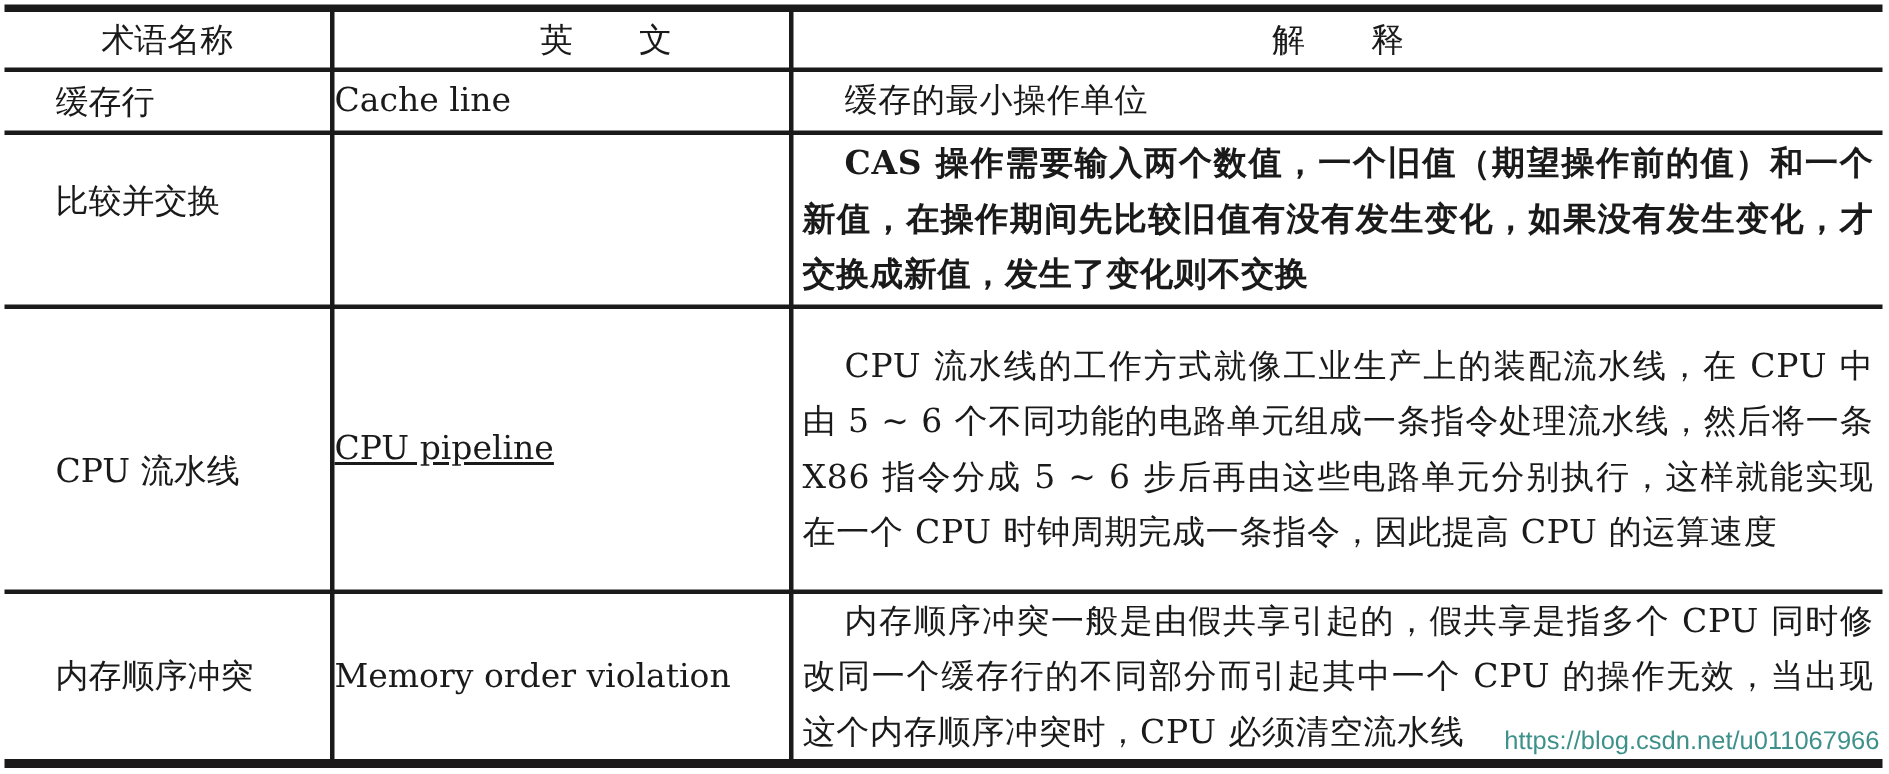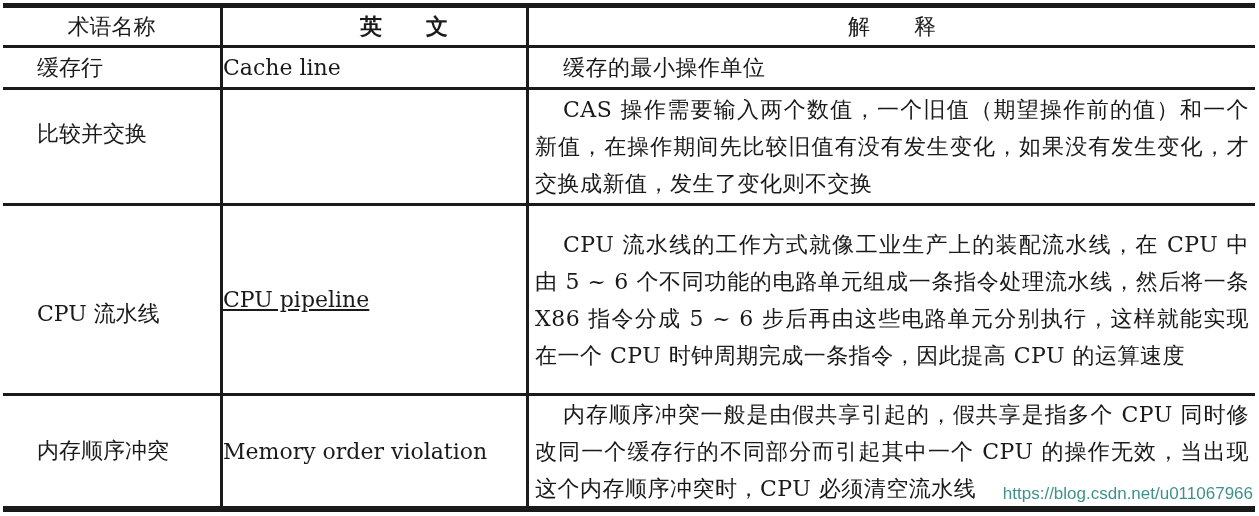--- a/index.html
+++ b/index.html
@@ -28,31 +28,31 @@
 
   <div class="vline" style="left:217px;"></div>
   <div class="vline" style="left:523px;"></div>
 
   <div class="hline" style="top:42px;"></div>
   <div class="hline" style="top:84px;"></div>
   <div class="hline" style="top:200px;"></div>
   <div class="hline" style="top:390px;"></div>
 
   <div class="cell center hdr" style="left:0;top:5px;width:217px;height:37px;">术语名称</div>
-  <div class="cell center hdr" style="left:220px;top:5px;width:362px;height:37px;font-weight:bold;">英　　文</div>
+  <div class="cell center hdr" style="left:220px;top:5px;width:362px;height:37px;">英　　文</div>
   <div class="cell center hdr" style="left:526px;top:5px;width:726px;height:37px;">解　　释</div>
 
   <div class="cell left1" style="left:0;top:45px;width:217px;height:39px;">缓存行</div>
   <div class="cell left2" style="left:220px;top:45px;width:303px;height:39px;">Cache line</div>
   <div class="cell desc" style="left:526px;top:45px;width:726px;height:39px;">
     <div class="desc-text">缓存的最小操作单位</div>
   </div>
 
   <div class="cell left1" style="left:0;top:87px;width:217px;height:87px;">比较并交换</div>
-  <div class="cell desc" style="left:526px;top:87px;width:726px;height:113px;">
+  <div class="cell desc" style="left:526px;top:87px;width:726px;height:113px;font-weight:bold;">
     <div class="desc-text">CAS 操作需要输入两个数值，一个旧值（期望操作前的值）和一个新值，在操作期间先比较旧值有没有发生变化，如果没有发生变化，才交换成新值，发生了变化则不交换</div>
   </div>
 
   <div class="cell left1" style="left:0;top:203px;width:217px;height:215px;">CPU 流水线</div>
   <div class="cell left2" style="left:220px;top:203px;width:303px;height:187px;text-decoration:underline;">CPU pipeline</div>
   <div class="cell desc" style="left:526px;top:203px;width:726px;height:187px;">
     <div class="desc-text">CPU 流水线的工作方式就像工业生产上的装配流水线，在 CPU 中由 5 ~ 6 个不同功能的电路单元组成一条指令处理流水线，然后将一条 X86 指令分成 5 ~ 6 步后再由这些电路单元分别执行，这样就能实现在一个 CPU 时钟周期完成一条指令，因此提高 CPU 的运算速度</div>
   </div>
 
   <div class="cell left1" style="left:0;top:393px;width:217px;height:110px;">内存顺序冲突</div>

